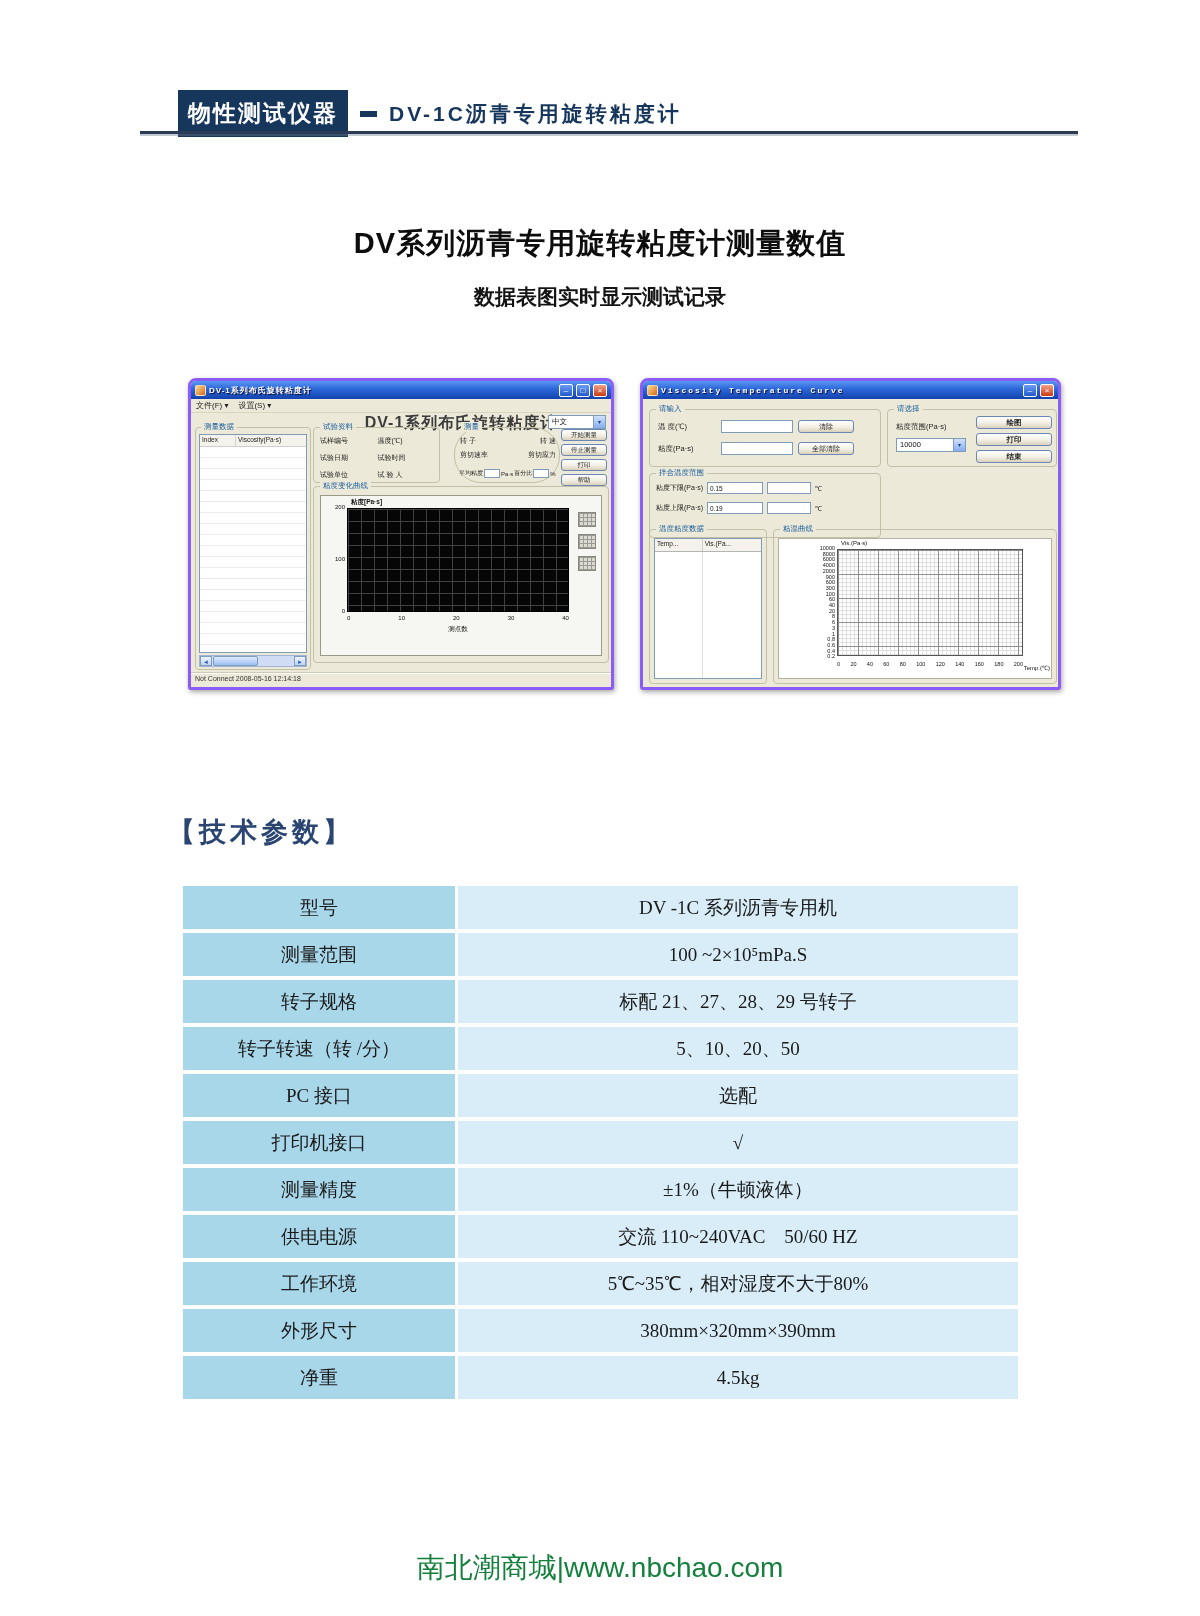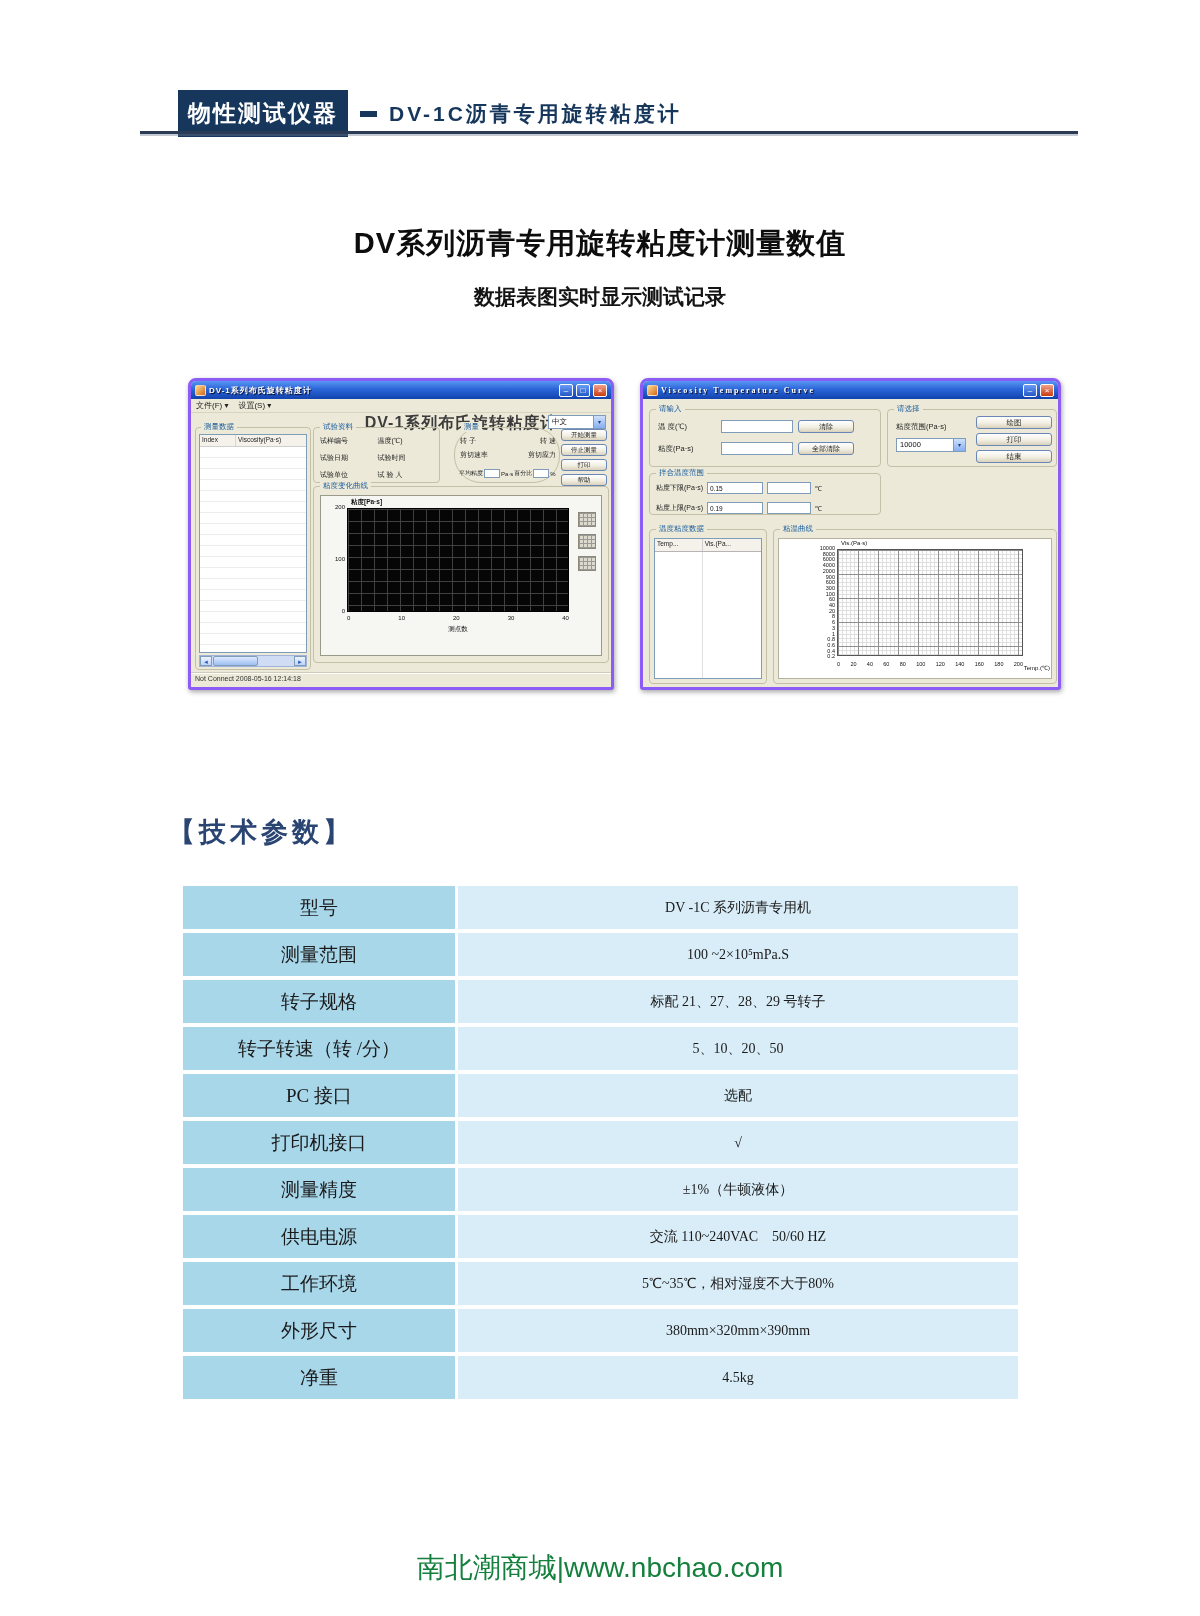--- a/index.html
+++ b/index.html
@@ -17,21 +17,21 @@
   .main-title { position:absolute; top:224px; left:0; width:100%; text-align:center; font-size:29px; font-weight:bold; color:#0d0d0d; letter-spacing:1px; }
   .subtitle  { position:absolute; top:283px; left:0; width:100%; text-align:center; font-size:21px; font-weight:600; color:#141414; }
 
   
   .xp-window { position:absolute; border:3px solid #8b5cf6; border-radius:8px 8px 3px 3px; background:#ece9d8; box-shadow:1px 2px 5px rgba(0,0,0,.35); }
   .win-left  { left:188px; top:378px; width:426px; height:312px; }
   .win-right { left:640px; top:378px; width:421px; height:312px; }
   .titlebar { height:18px; background:linear-gradient(180deg,#5a96f2 0%,#2b66d9 45%,#1243ae 100%); border-radius:5px 5px 0 0; display:flex; align-items:center; padding:0 4px; gap:3px; }
   .titlebar .app-icon { width:11px; height:11px; border-radius:2px; background:linear-gradient(135deg,#ffd98a,#d2691e); border:1px solid rgba(255,255,255,.6); flex:0 0 auto; }
   .titlebar .title { flex:1; color:#fff; font-size:8px; font-weight:bold; letter-spacing:1px; text-shadow:1px 1px 1px #002; white-space:nowrap; overflow:hidden; }
-  .titlebar .title.mono { font-family:Liberation Serif, serif; letter-spacing:2px; }
+  .titlebar .title.mono { font-family:Liberation Mono, monospace; letter-spacing:2px; }
   .win-btn { width:14px; height:13px; border-radius:2px; border:1px solid #fff; color:#fff; font-size:8px; line-height:11px; text-align:center; flex:0 0 auto; }
   .btn-min,.btn-max { background:linear-gradient(#6a9cf5,#2458c8); }
   .btn-close { background:linear-gradient(#f2a08a,#c93c12); }
 
   .menubar { height:14px; background:#ece9d8; border-bottom:1px solid #d8d4c0; display:flex; align-items:center; gap:10px; padding:0 5px; font-size:8px; color:#222; }
   .lw-menu-item { cursor:default; }
 
   .win-body { position:relative; width:100%; }
   .win-left  .win-body { height:263px; }
   .win-right .win-body { height:291px; }
@@ -95,23 +95,23 @@
   .rw-input-group { left:6px; top:10px; width:232px; height:58px; }
   .rw-row { position:absolute; left:8px; right:6px; display:flex; align-items:center; gap:5px; font-size:7.5px; color:#222; }
   .rw-label { width:58px; white-space:nowrap; }
   .rw-inp { width:72px; }
   .rw-clear-btn { width:56px; height:13px; line-height:11px; }
 
   .rw-select-group { left:244px; top:10px; width:170px; height:58px; }
   .rw-range-label { position:absolute; left:8px; top:12px; font-size:7.5px; color:#222; white-space:nowrap; }
   .rw-range-dd { position:absolute; left:8px; top:28px; width:70px; height:14px; display:flex; }
   .rw-act-col { position:absolute; right:4px; top:6px; width:76px; display:flex; flex-direction:column; gap:4px; }
-  .rw-act-btn { height:13px; line-height:11px; font-size:7.5px; }
-
-  .rw-range-group { height:42px;padding-left:24px; }
+  .rw-act-btn { height:13px; line-height:11px; font-size:7.5px;font-weight:bold; }
+
+  .rw-range-group { height:65px;padding-left:24px; }
   .rg-mix { left:6px; top:74px; width:232px; }
   .rg-comp { left:244px; top:74px; width:170px; }
   .rg-row { position:absolute; left:6px; right:4px; display:flex; align-items:center; gap:4px; font-size:7px; color:#222; white-space:nowrap; }
   .rg-label { flex:0 0 auto; }
   .rg-val { width:56px; height:12px; font-size:6.5px; }
   .rg-val2 { width:44px; height:12px; }
   .rg-comp .rg-val { width:44px; } .rg-comp .rg-val2 { width:32px; }
 
   .rw-table-group { left:6px; top:130px; width:118px; height:155px; }
   .rt-table { position:absolute; left:4px; top:8px; right:4px; bottom:4px; background:#fff; border:1px solid #7f9db9; }
@@ -132,21 +132,21 @@
      background-size:20px 100%, 100% 24px, 4px 100%, 100% 4px; }
   .rc-yticks { position:absolute; left:28px; width:28px; top:7px; bottom:18px; display:flex; flex-direction:column; justify-content:space-between; align-items:flex-end; font-size:5.5px; color:#111; line-height:1; }
   .rc-xticks { position:absolute; left:58px; right:28px; bottom:11px; display:flex; justify-content:space-between; font-size:5.5px; color:#111; }
   .rc-xlabel { position:absolute; right:1px; bottom:6px; font-size:6px; color:#111; }
 
   
   .section-title { position:absolute; left:168px; top:814px; font-size:27px; font-weight:bold; color:#2a4572; letter-spacing:4px; }
   .spec-table { position:absolute; left:183px; top:886px; width:835px; }
   .spec-row { display:flex; height:43px; margin-bottom:4px; }
   .spec-label { width:272px; margin-right:3px; background:#a9d7ea; display:flex; align-items:center; justify-content:center; font-family:"Liberation Serif", serif; font-size:19px; color:#1a1a1a; }
-  .spec-value { flex:1; background:#d9edf8; display:flex; align-items:center; justify-content:center; font-family:"Liberation Serif", serif; font-size:14px; color:#1a1a1a; }
+  .spec-value { flex:1; background:#d9edf8; display:flex; align-items:center; justify-content:center; font-family:"Liberation Serif", serif; font-size:19px; color:#1a1a1a; }
 
   .footer { position:absolute; top:1549px; left:0; width:100%; text-align:center; font-size:28px; color:#15803d; }
 </style>
 </head>
 <body>
 
 <div class="page">
 
   <div class="header">
     <span class="badge">物性测试仪器</span>

